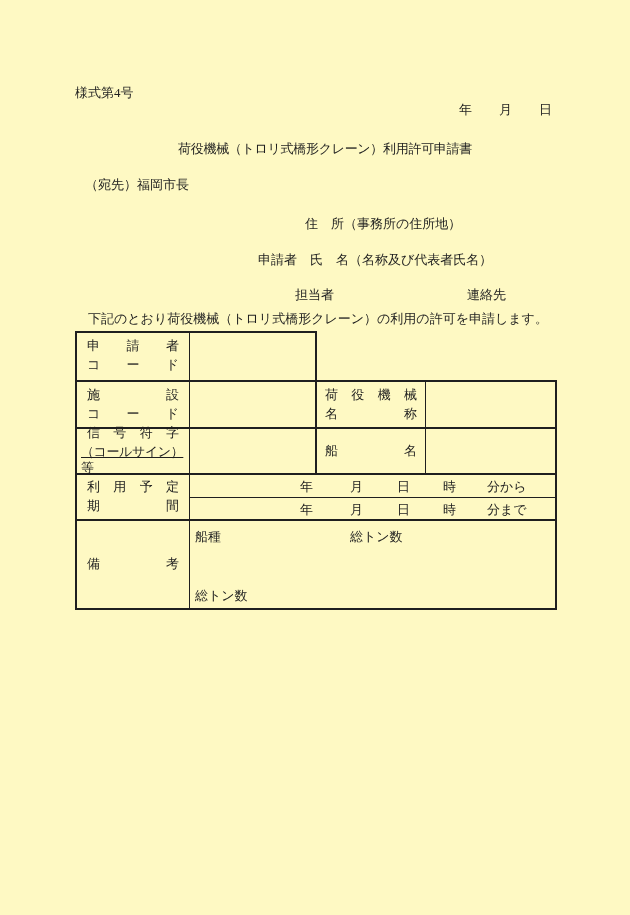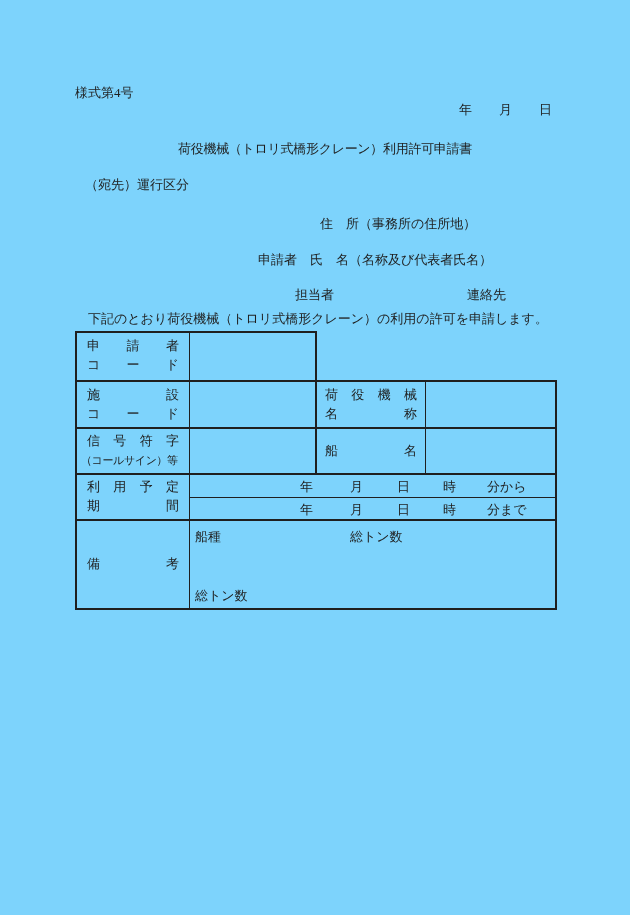--- a/index.html
+++ b/index.html
@@ -1,20 +1,20 @@
 <!DOCTYPE html>
 <html><head>
 <meta charset="utf-8">
 <style>
   * { margin:0; padding:0; box-sizing:border-box; }
   html,body { background:#ffffff; }
   .page {
     position:relative;
     width:630px; height:915px;
-    background:#7dd3fc;
+    background:#fef9c3;
     font-family:"Liberation Serif","DejaVu Serif",serif;
     color:#1f1f1f;
     font-size:13px;
     overflow:hidden;
   }
   .abs { position:absolute; white-space:nowrap; }
   .title { left:0; right:0; text-align:center; letter-spacing:-0.3px; }
   .date-line { display:flex; gap:27px; }
 
   
@@ -24,21 +24,21 @@
   .hthin { height:1px; }
   .vthin { width:1px; }
 
   .lbl {
     position:absolute;
     display:flex; flex-direction:column; justify-content:center; gap:3px;
     line-height:16px;
   }
   .jline { display:flex; justify-content:space-between; padding:0 10px; }
   .jline-r { display:flex; justify-content:space-between; padding:0 8px; }
-  .fitline { padding:0 4px; font-size:11px; letter-spacing:-0.4px; }
+  .fitline { padding:0 4px; font-size:13px; letter-spacing:-0.4px;text-decoration:underline; }
 
   .field { position:absolute; }
 
   .period-row { position:absolute; left:115px; width:367px; height:23px; }
   .period-row > span { position:absolute; top:4px; }
   .tk-year  { left:110px; }
   .tk-month { left:160px; }
   .tk-day   { left:207px; }
   .tk-hour  { left:253px; }
   .tk-min   { left:297px;font-family:Liberation Mono, monospace; }
@@ -55,23 +55,23 @@
   <div class="abs" style="left:75px; top:84px;">様式第4号</div>
 
   <div class="abs date-line" style="left:459px; top:101px;">
     <span>年</span>
     <span>月</span>
     <span>日</span>
   </div>
 
   <div class="abs title" style="top:140px;padding-left:20px;">荷役機械（トロリ式橋形クレーン）利用許可申請書</div>
 
-  <div class="abs" style="left:85px; top:176px;">（宛先）運行区分</div>
+  <div class="abs" style="left:85px; top:176px;">（宛先）福岡市長</div>
 
-  <div class="abs" style="left:320px; top:215px;">住　所（事務所の住所地）</div>
+  <div class="abs" style="left:305px; top:215px;">住　所（事務所の住所地）</div>
 
   <div class="abs" style="left:258px; top:251px;">申請者　氏　名（名称及び代表者氏名）</div>
 
   <div class="abs" style="left:295px; top:286px;">担当者</div>
   <div class="abs" style="left:467px; top:286px;">連絡先</div>
 
   <div class="abs" style="left:88px; top:310px;text-align:center;">下記のとおり荷役機械（トロリ式橋形クレーン）の利用の許可を申請します。</div>
 
   <div class="doc-table">
 

